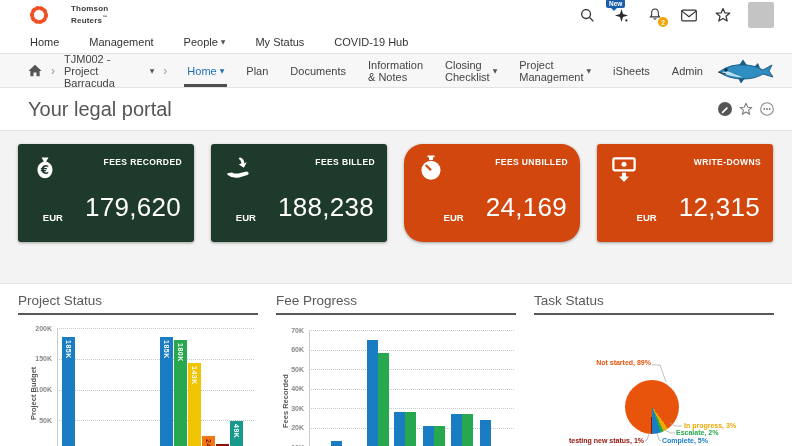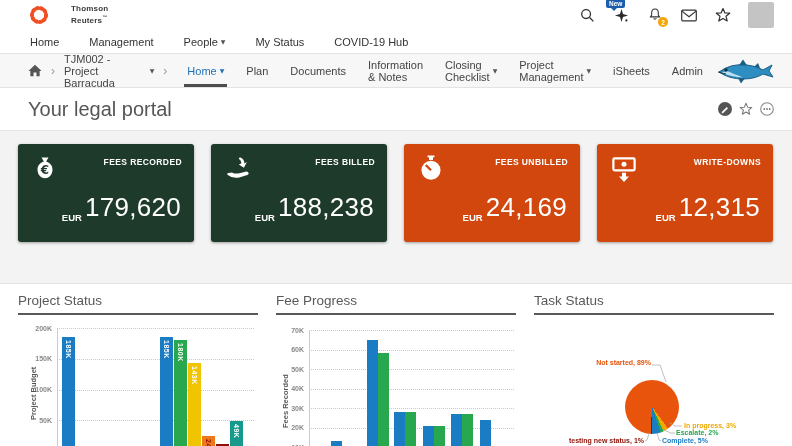--- a/index.html
+++ b/index.html
@@ -40,21 +40,21 @@
   .title-actions .icon-btn{width:14px;height:14px;}
   
   .kpi-band{background:#f3f3f3;border-bottom:1px solid #e4e4e4;padding:13px 18px 41px;}
   .kpi-row{display:flex;gap:17px;}
   .kpi-card{width:176px;height:98px;border-radius:3px;position:relative;color:#fff;flex:none;cursor:pointer;
             box-shadow:0 1px 3px rgba(0,0,0,.35);}
   .kpi-label{position:absolute;top:13px;right:12px;font-size:8.5px;font-weight:bold;letter-spacing:.4px;}
   .kpi-icon{position:absolute;top:10px;left:12px;width:30px;height:30px;}
   .kpi-value{position:absolute;top:48px;right:13px;display:flex;align-items:flex-end;}
   .kpi-cur{font-size:9.5px;font-weight:bold;margin-right:3px;}
-  .kpi-num{font-size:26px;letter-spacing:.3px;}
+  .kpi-num{font-size:26px;letter-spacing:.3px;margin-left:19px;}
   
   .charts-row{display:flex;gap:18px;padding:7px 18px 0;background:#fff;}
   .chart-panel{width:240px;height:190px;position:relative;flex:none;}
   .chart-title{font-size:13.5px;color:#595959;padding-top:2px;}
   .chart-rule{height:2px;background:#595959;margin-top:5px;}
   .gridline{position:absolute;border-top:1px dotted #c9c9c9;height:0;}
   .tick-label{position:absolute;font-size:7px;font-weight:bold;color:#888;text-align:right;}
   .axis-line{position:absolute;width:0;border-left:1px solid #ccc;}
   .ylabel{position:absolute;font-size:7.5px;font-weight:bold;color:#555;transform:rotate(-90deg);transform-origin:0 0;white-space:nowrap;}
   .bar{position:absolute;}
@@ -230,21 +230,21 @@
           <span class="kpi-icon"><svg width="30" height="30" viewBox="0 0 24 24">
       <path d="M13.5 2.5 q3.5 1.2 3.6 5 l2 -1.1 -2.4 4.5 -4 -2.5 2.1 -1 q-.4 -2.9 -2.2 -3.7 Z" fill="#fff"></path>
       <path d="M3.5 16.5 q4.5 3.5 9.5 2.2 l6.5 -2 q1.9 -.8 .4 -2.3 q-.8 -.7 -2 -.3 l-4.8 1.3 q-3.3 .8 -6 -.7 l-3.6 .6 Z" fill="#fff"></path>
             </svg></span>
           <div class="kpi-label">FEES BILLED</div>
           <div class="kpi-value">
             <span class="kpi-cur">EUR</span>
             <span class="kpi-num">188,238</span>
           </div>
         </div>
-        <div class="kpi-card" style="background: rgb(209, 71, 13);">
+        <div class="kpi-card" style="background: rgb(209, 71, 13); border-radius: 19px;">
           <span class="kpi-icon"><svg width="30" height="30" viewBox="0 0 24 24">
       <rect x="10.4" y="2.2" width="3.2" height="2.6" fill="#fff"></rect>
       <rect x="9.2" y="1.2" width="5.6" height="1.4" fill="#fff"></rect>
       <circle cx="12" cy="13" r="7.6" fill="#fff"></circle>
       <path d="M12 13 L7.8 8.8" stroke="#d1470d" stroke-width="1.8" fill="none"></path>
             </svg></span>
           <div class="kpi-label">FEES UNBILLED</div>
           <div class="kpi-value">
             <span class="kpi-cur">EUR</span>
             <span class="kpi-num">24,169</span>

